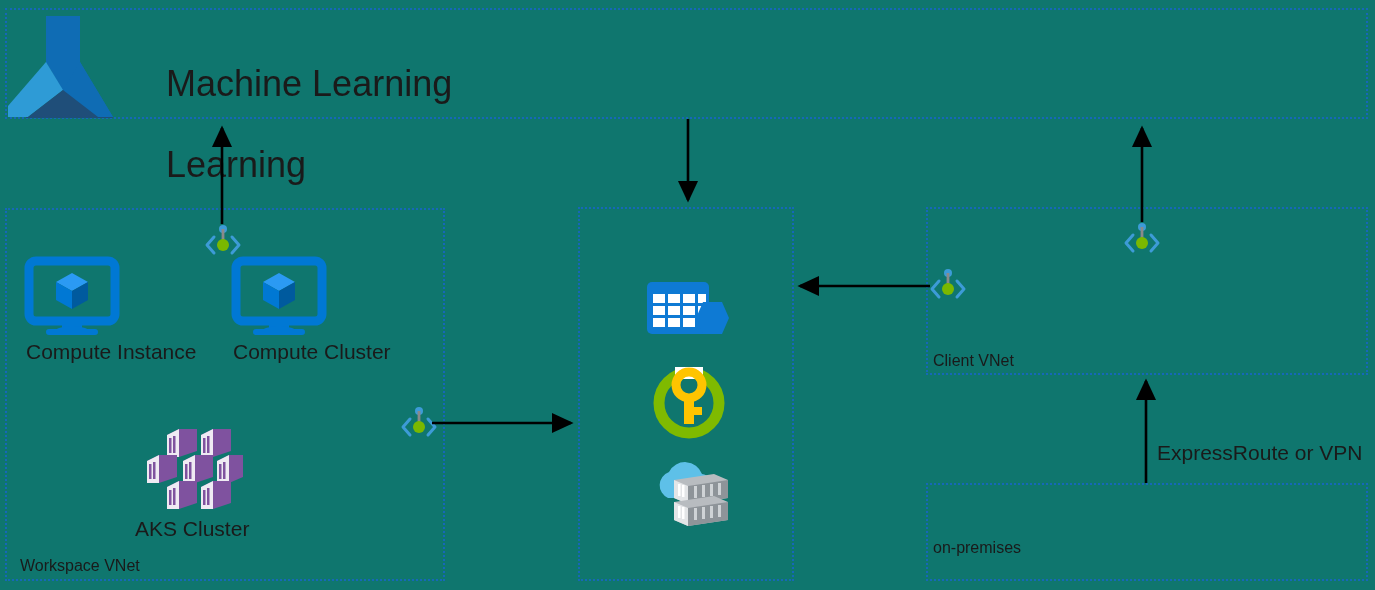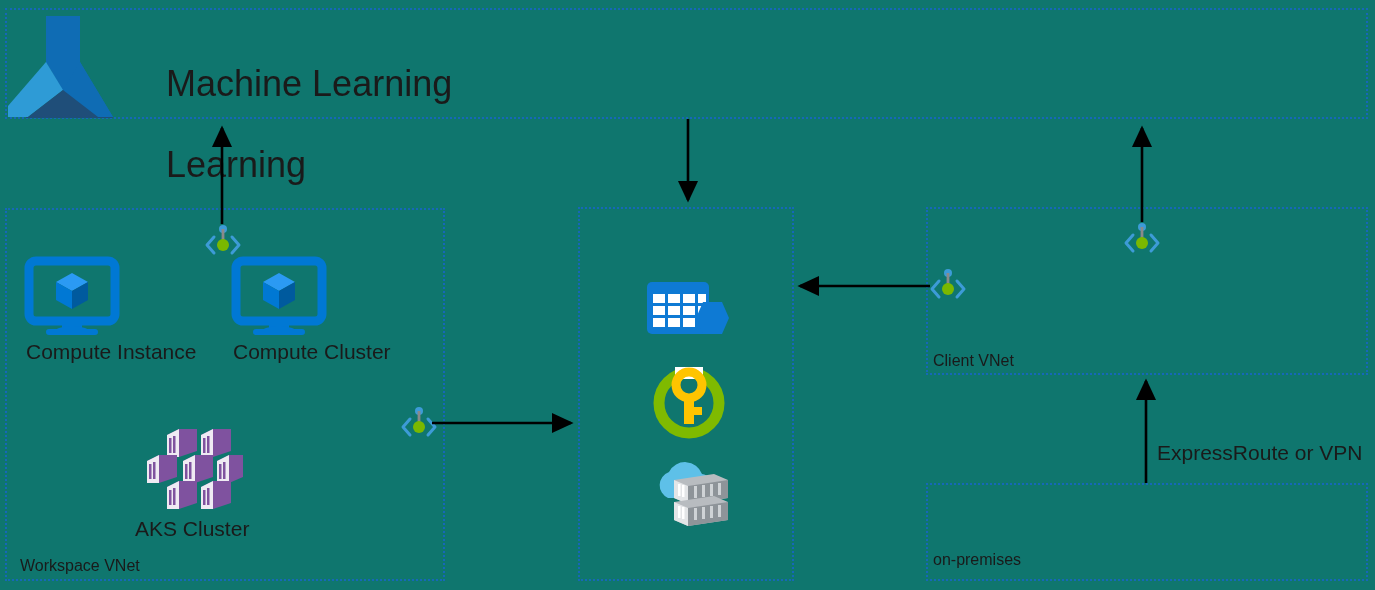--- a/index.html
+++ b/index.html
@@ -205,21 +205,21 @@
           </g>
         </g>
       </svg>
     </div>
   </div>
 
   <div class="vnet-box" style="left:926px;top:207px;width:442px;height:168px;"></div>
   <div class="box-label" style="left:933px;top:353px;">Client VNet</div>
 
   <div class="vnet-box" style="left:926px;top:483px;width:442px;height:98px;"></div>
-  <div class="box-label" style="left:933px;top:552px;">on-premises</div>
+  <div class="box-label" style="left:933px;top:540px;">on-premises</div>
 
   <div class="pe-icon" style="left:205px;top:224px;">
     <svg width="36" height="34" viewBox="0 0 36 34" aria-hidden="true">
       <circle cx="18" cy="5" r="4" fill="#3d9bd7"></circle>
       <rect x="16.6" y="5" width="2.8" height="14" fill="#8a8a8a"></rect>
       <circle cx="18" cy="21" r="6" fill="#7ab800"></circle>
       <path d="M9 13 L2 21 L9 29" fill="none" stroke="#3d9bd7" stroke-width="3" stroke-linecap="round" stroke-linejoin="round"></path>
       <path d="M27 13 L34 21 L27 29" fill="none" stroke="#3d9bd7" stroke-width="3" stroke-linecap="round" stroke-linejoin="round"></path>
     </svg>
   </div>

